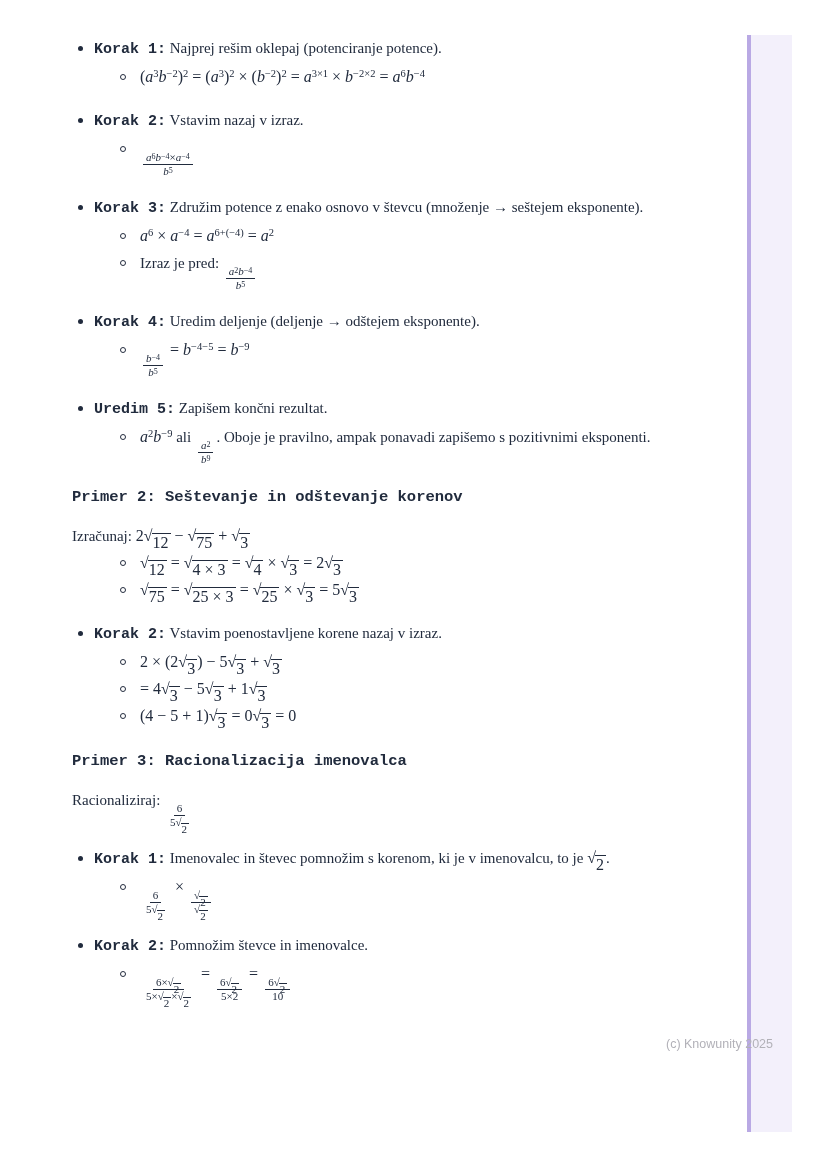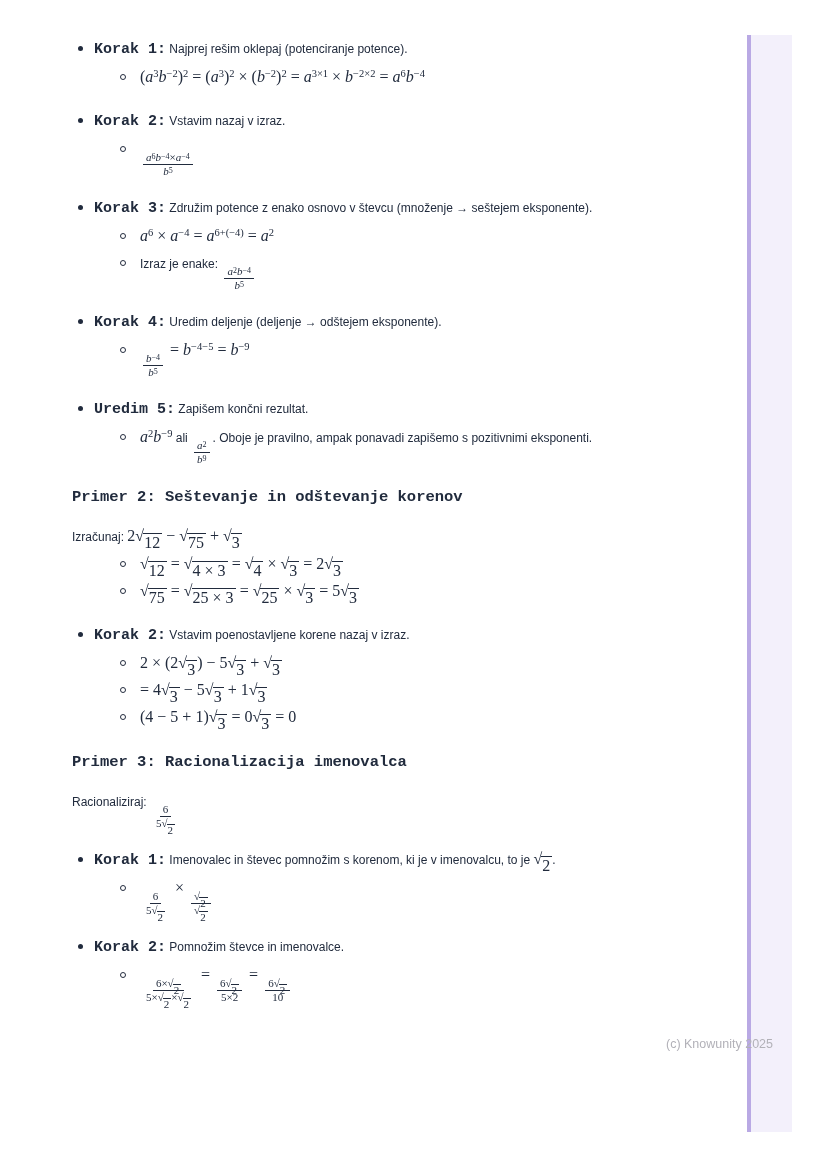--- a/index.html
+++ b/index.html
@@ -37,21 +37,21 @@
   .m2 { flex:0 0 21px; }
   .m2::before { content:""; display:block; width:4px; height:4px; margin:10px 0 0 1px;
                 border:1.5px solid #242d3f; border-radius:50%; }
 
   .mc { flex:1 1 auto; font-family:"Liberation Serif", serif; font-size:16px; }
   .b1 .mc { max-width:614px; }
   .b2 .mc { max-width:578px; }
   .h .mc, .p .mc { font-family:"Liberation Serif", serif; }
 
   
-  .txt  { font-family:Liberation Sans, sans-serif; font-size:12px; font-style:normal; }
+  .txt  { font-family:Liberation Serif, serif; font-size:15px; font-style:normal; }
   .btxt { font-family:Liberation Mono, monospace; font-size:15px; font-weight:700; font-style:normal; }
   .h .btxt { font-size:15.5px; }
 
   
   .mc i { font-style:italic; }
   sup { font-size:10.5px; line-height:0; vertical-align:5.5px; }
   .frac { display:inline-flex; flex-direction:column; align-items:center;
           vertical-align:-7px; margin:0 3px;justify-content:center; }
   .frac > span { display:block; font-size:11px; line-height:12.5px; padding:0 3px; white-space:nowrap; }
   .fnum { border-bottom:1px solid currentColor; }
@@ -97,21 +97,21 @@
   <div class="block b1">
     <span class="m1"></span>
     <div class="mc"><span class="btxt">Korak 3:</span><span class="txt"> Združim potence z enako osnovo v števcu (množenje → seštejem eksponente).</span></div>
   </div>
   <div class="block b2">
     <span class="m2"></span>
     <div class="mc"><i>a</i><sup>6</sup> × <i>a</i><sup>−4</sup> = <i>a</i><sup>6+(−4)</sup> = <i>a</i><sup>2</sup></div>
   </div>
   <div class="block b2">
     <span class="m2"></span>
-    <div class="mc"><span class="txt">Izraz je enake: </span><span class="frac">
+    <div class="mc"><span class="txt">Izraz je pred: </span><span class="frac">
           <span class="fnum"><i>a</i><sup>2</sup><i>b</i><sup>−4</sup></span>
           <span class="fden"><i>b</i><sup>5</sup></span>
         </span></div>
   </div>
 
   <div class="block b1">
     <span class="m1"></span>
     <div class="mc"><span class="btxt">Korak 4:</span><span class="txt"> Uredim deljenje (deljenje → odštejem eksponente).</span></div>
   </div>
   <div class="block b2">

